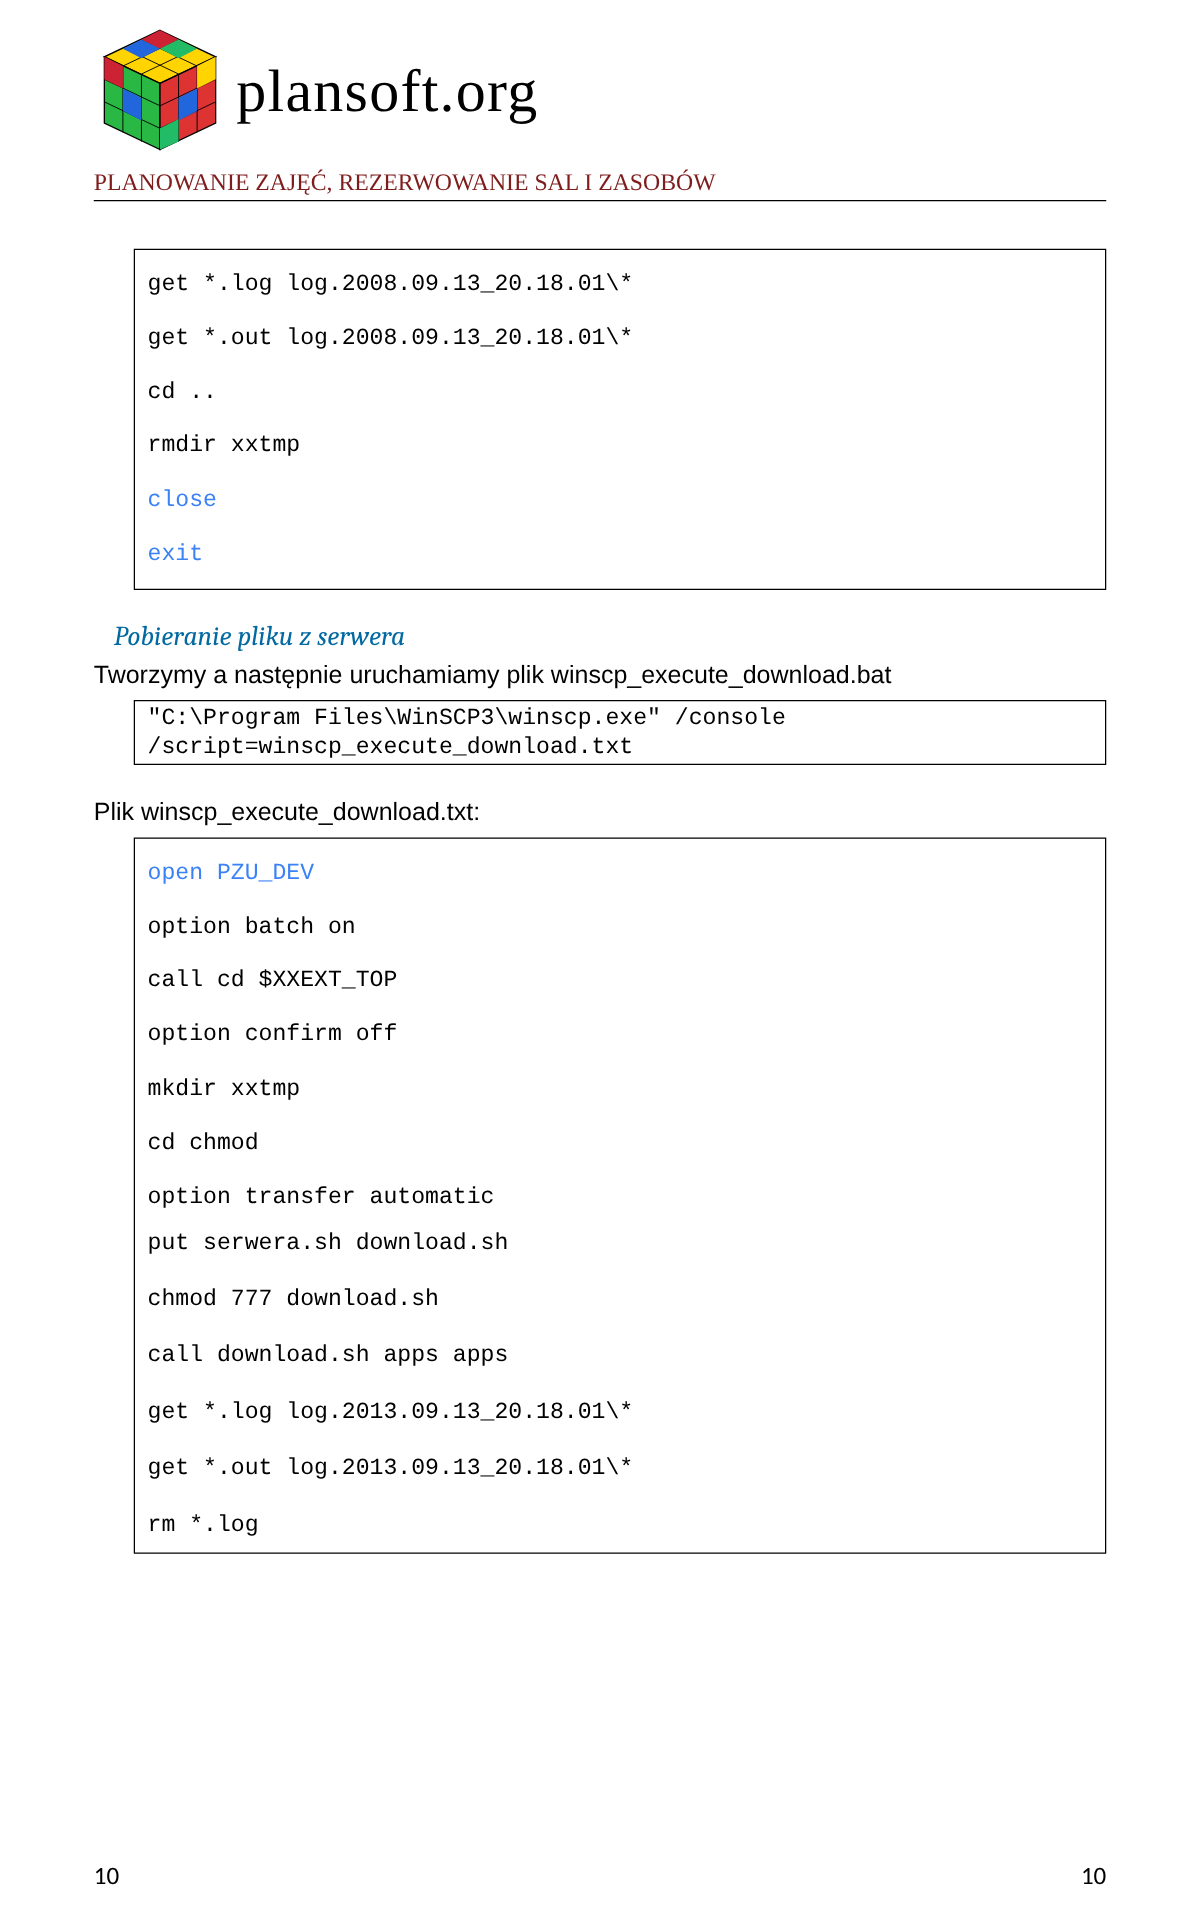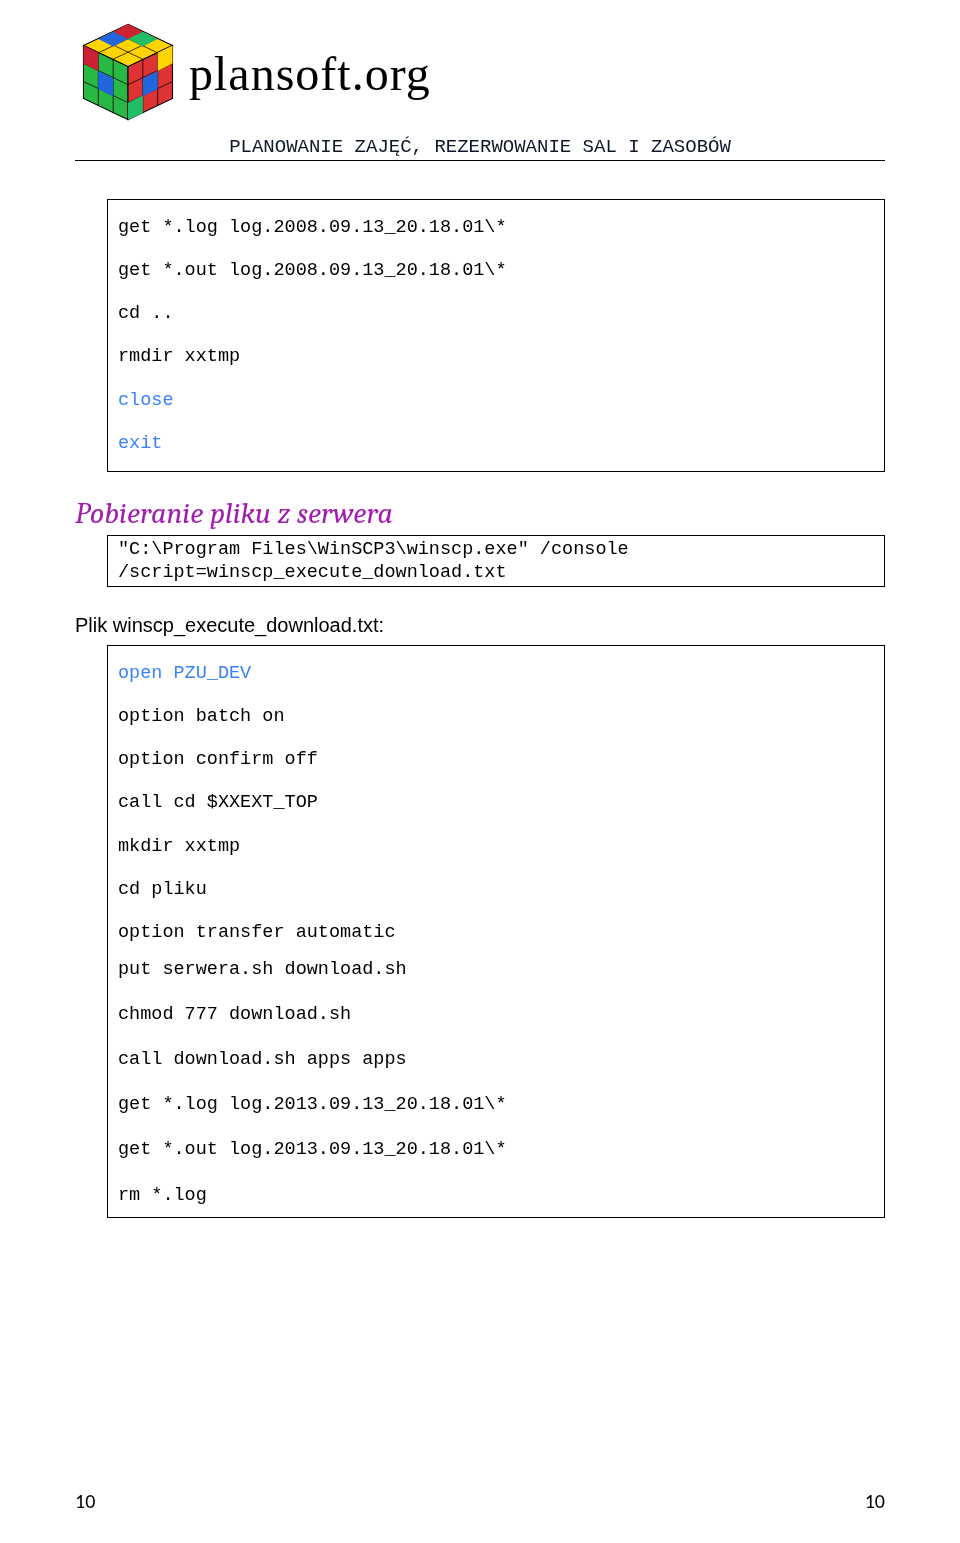--- a/index.html
+++ b/index.html
@@ -26,24 +26,24 @@
   }
   .logo-box svg { width: 100%; height: 100%; }
   .brand {
     font-family: "Comic Sans MS", "Segoe Script", cursive;
     font-size: 48px;
     font-weight: 400;
     color: #000;
     letter-spacing: 1px;
   }
   .subtitle {
-    text-align: center;
-    font-family: Liberation Mono, monospace;
+    text-align: left;
+    font-family: Liberation Serif, serif;
     font-size: 19px;
-    color: #0f172a;
+    color: #7f1d1d;
     margin-top: 8px;
   }
   .hr {
     border: none;
     border-top: 1px solid #000;
     margin-top: 2px;
     margin-bottom: 38px;
   }
   .code-box {
     border: 1px solid #000;
@@ -57,23 +57,23 @@
     line-height: 1.25;
     color: #000;
     white-space: pre-wrap;
     padding: 10px 0 10px 0;
   }
   .code-line.tight { padding: 0; }
   .code-line.blue  { color: #3b82f6; }
   .section-heading {
     font-family: Cambria, Georgia, serif;
     font-style: italic;
-    font-size: 30px;
-    color: #a21caf;
-    margin: 4px 0 4px 0;
+    font-size: 22px;
+    color: #0369a1;
+    margin: 4px 0 4px 16px;
   }
   .body-text {
     font-family: Arial, Helvetica, sans-serif;
     font-size: 20px;
     color: #000;
     line-height: 1.4;
     margin-bottom: 6px;
   }
   .footer {
     position: absolute;
@@ -131,34 +131,35 @@
   <div class="code-box">
     <div class="code-line">get *.log log.2008.09.13_20.18.01\*</div>
     <div class="code-line">get *.out log.2008.09.13_20.18.01\*</div>
     <div class="code-line">cd ..</div>
     <div class="code-line">rmdir xxtmp</div>
     <div class="code-line blue">close</div>
     <div class="code-line blue">exit</div>
   </div>
 
   <div class="section-heading">Pobieranie pliku z serwera</div>
+  <div class="body-text">Tworzymy a następnie uruchamiamy plik winscp_execute_download.bat</div>
 
   <div class="code-box" style="padding-top:2px;padding-bottom:2px;">
     <div class="code-line tight">"C:\Program Files\WinSCP3\winscp.exe" /console /script=winscp_execute_download.txt</div>
   </div>
 
   <div class="body-text">Plik winscp_execute_download.txt:</div>
 
   <div class="code-box">
     <div class="code-line blue">open PZU_DEV</div>
     <div class="code-line">option batch on</div>
+    <div class="code-line">call cd $XXEXT_TOP</div>
     <div class="code-line">option confirm off</div>
-    <div class="code-line">call cd $XXEXT_TOP</div>
     <div class="code-line">mkdir xxtmp</div>
-    <div class="code-line">cd pliku</div>
+    <div class="code-line">cd chmod</div>
     <div class="code-line">option transfer automatic</div>
     <div class="code-line tight" style="padding-top:4px;">put serwera.sh download.sh</div>
     <div class="code-line tight" style="padding-top:22px;">chmod 777 download.sh</div>
     <div class="code-line tight" style="padding-top:22px;">call download.sh apps apps</div>
     <div class="code-line tight" style="padding-top:22px;">get *.log log.2013.09.13_20.18.01\*</div>
     <div class="code-line tight" style="padding-top:22px;">get *.out log.2013.09.13_20.18.01\*</div>
     <div class="code-line tight" style="padding-top:22px;padding-bottom:4px;">rm *.log</div>
   </div>
 </div>
 

